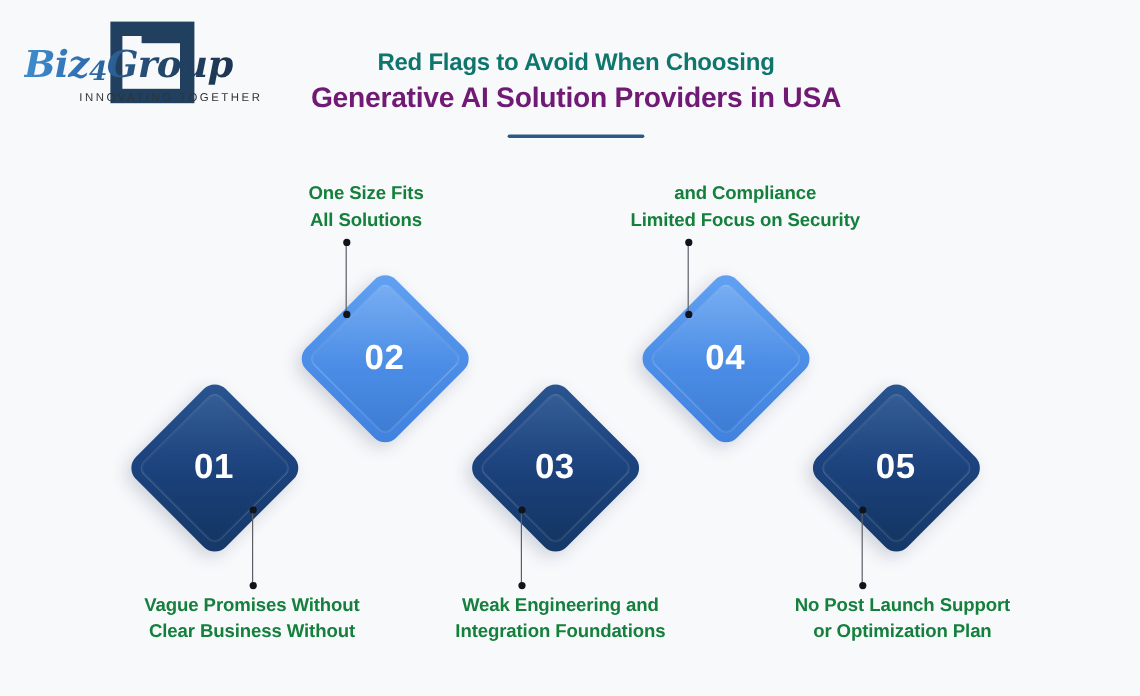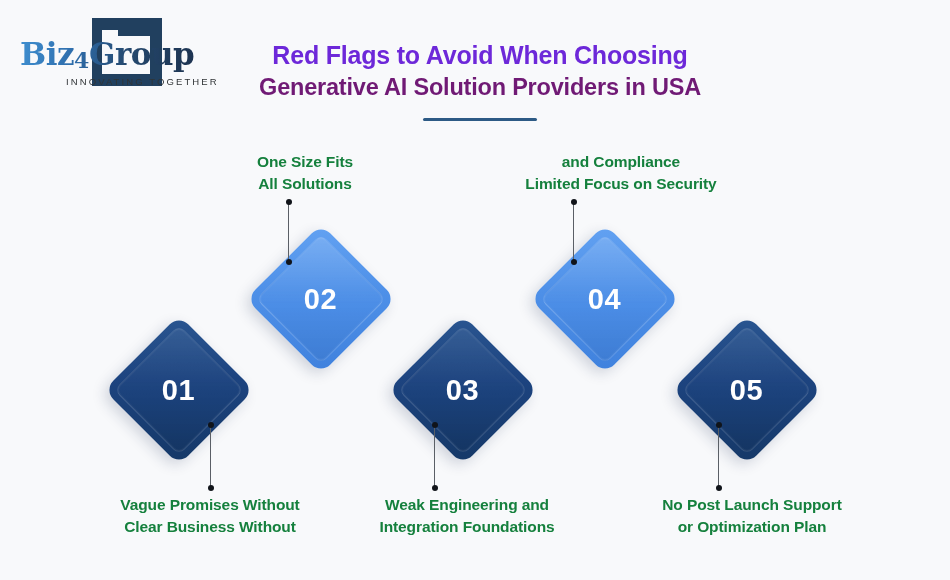--- a/index.html
+++ b/index.html
@@ -23,39 +23,39 @@
     content:"";position:absolute;left:10px;top:12px;
     width:48px;height:44px;background:#f8f9fb;
   }
   .logo-bracket-inner{
     position:absolute;left:104px;top:6px;width:40px;height:16px;
     background:#21405f;
   }
   .logo-word{
     position:absolute;left:6px;top:22px;
     font-family:"DejaVu Serif", serif;
-    font-weight:700;font-size:31px;
+    font-style:italic;font-weight:700;font-size:31px;
     letter-spacing:-0.5px;
     background:linear-gradient(100deg,#3f8fd0 0%,#2f6fae 30%,#24486e 62%,#1d3350 100%);
     -webkit-background-clip:text;background-clip:text;
     color:transparent;
     z-index:3;
     white-space:nowrap;
   }
   .logo-word .sub4{font-size:22px;vertical-align:-3px;}
   .logo-tag{
     position:absolute;left:12px;top:62px;
     font-size:9.5px;letter-spacing:2.1px;color:#303436;font-weight:500;
     z-index:3;white-space:nowrap;padding-left:40px;
   }
 
   
   .title-block{position:absolute;left:225px;top:40px;width:510px;text-align:center;}
   .title-l1{
-    font-size:25px;font-weight:700;color:#6d28d9;letter-spacing:-0.2px;
+    font-size:20px;font-weight:700;color:#0f766e;letter-spacing:-0.2px;
     line-height:1.24;
   }
   .title-l2{
     font-size:23.5px;font-weight:700;color:#701a75;letter-spacing:-0.2px;
     line-height:1.24;margin-top:2px;
   }
   .title-rule{
     width:114px;height:3px;background:#2d5a85;border-radius:2px;
     margin:16px auto 0 auto;
   }

